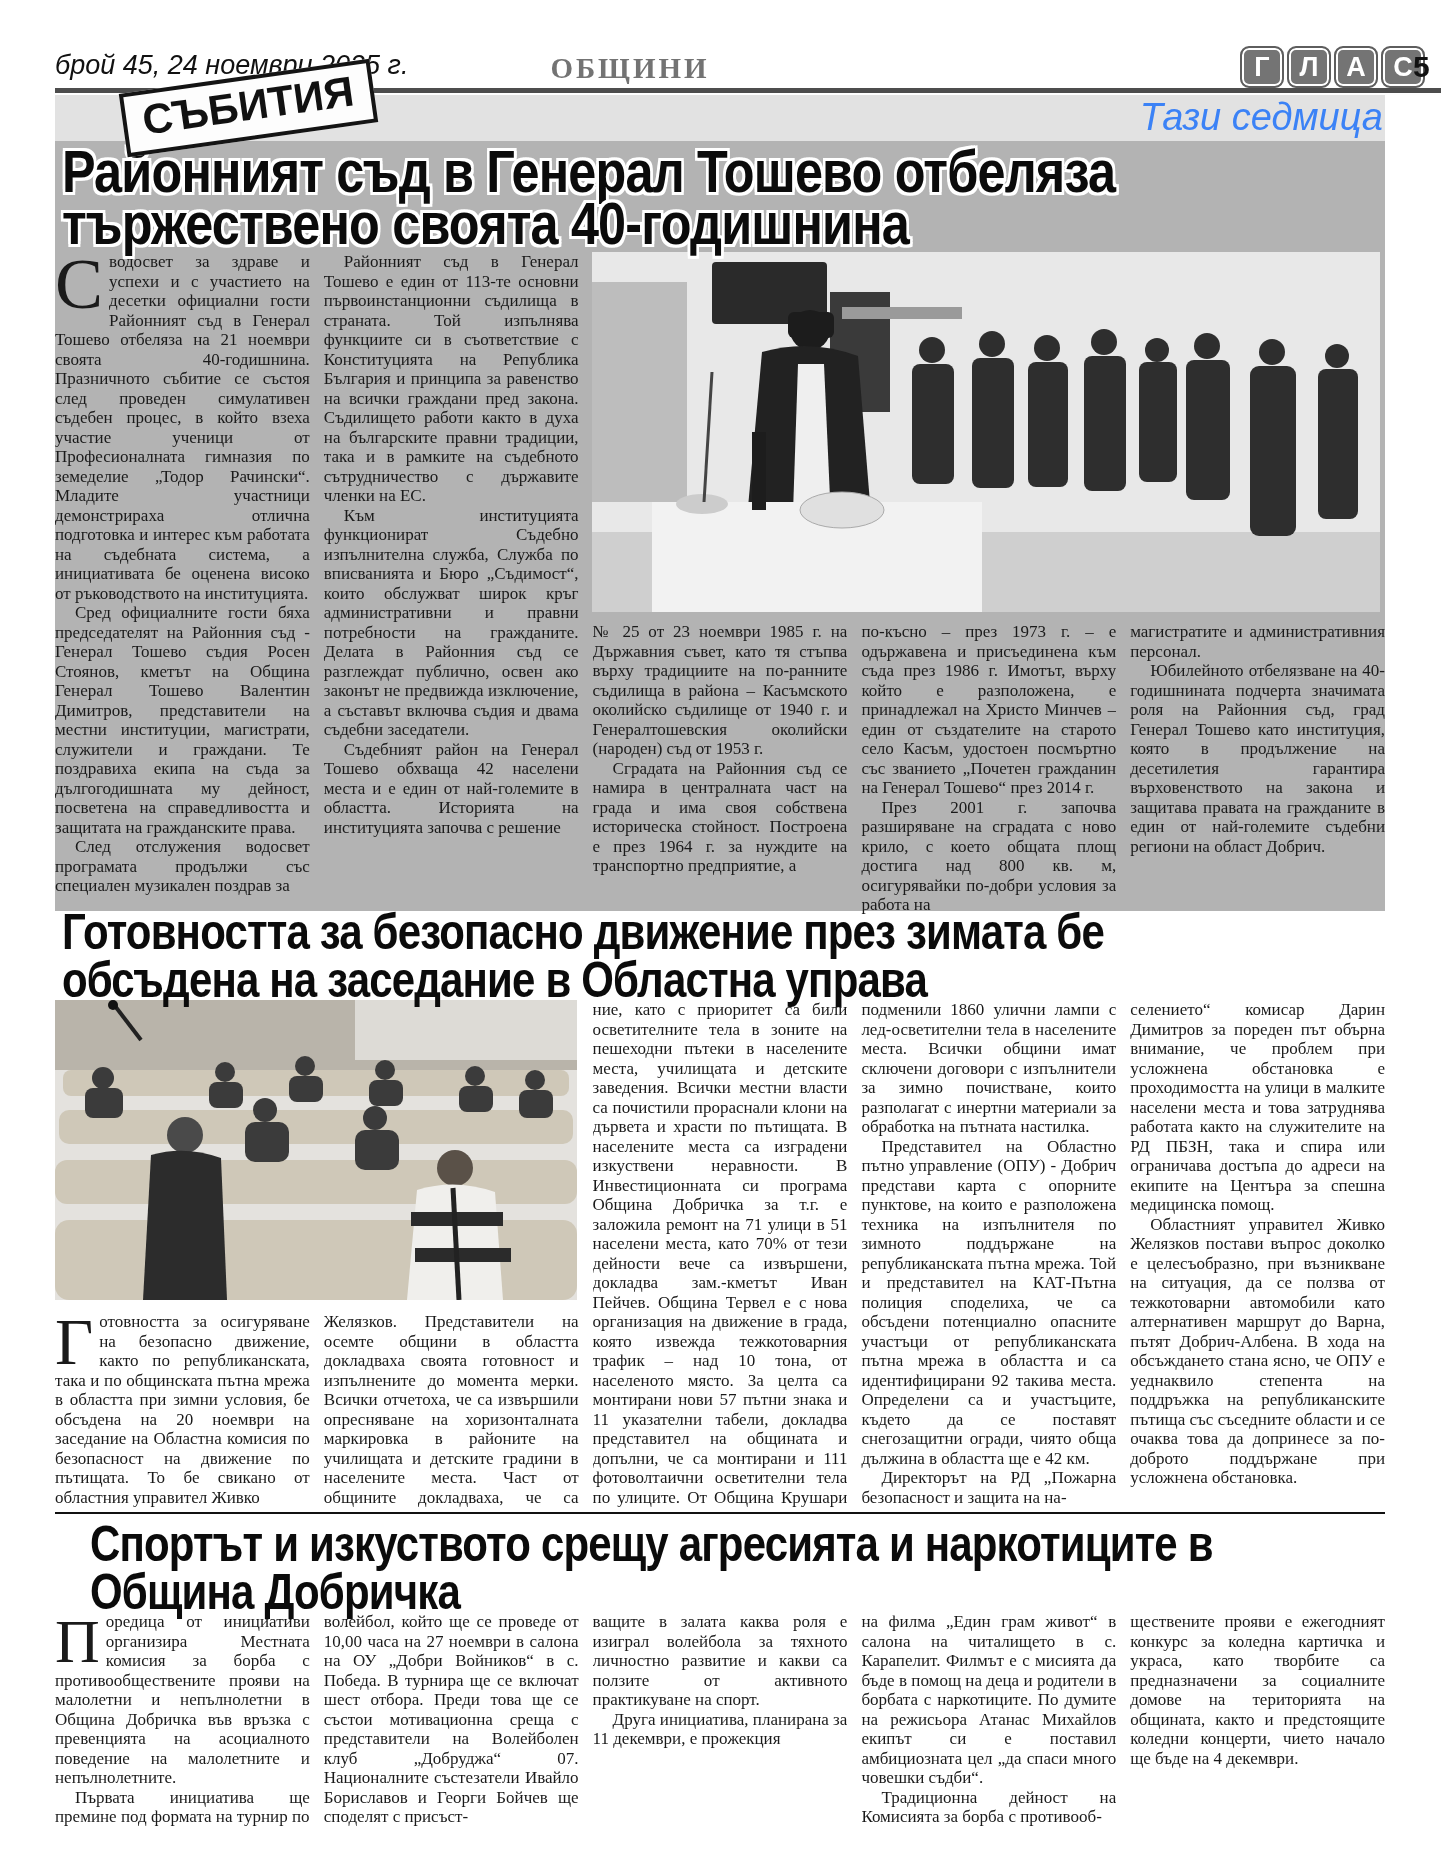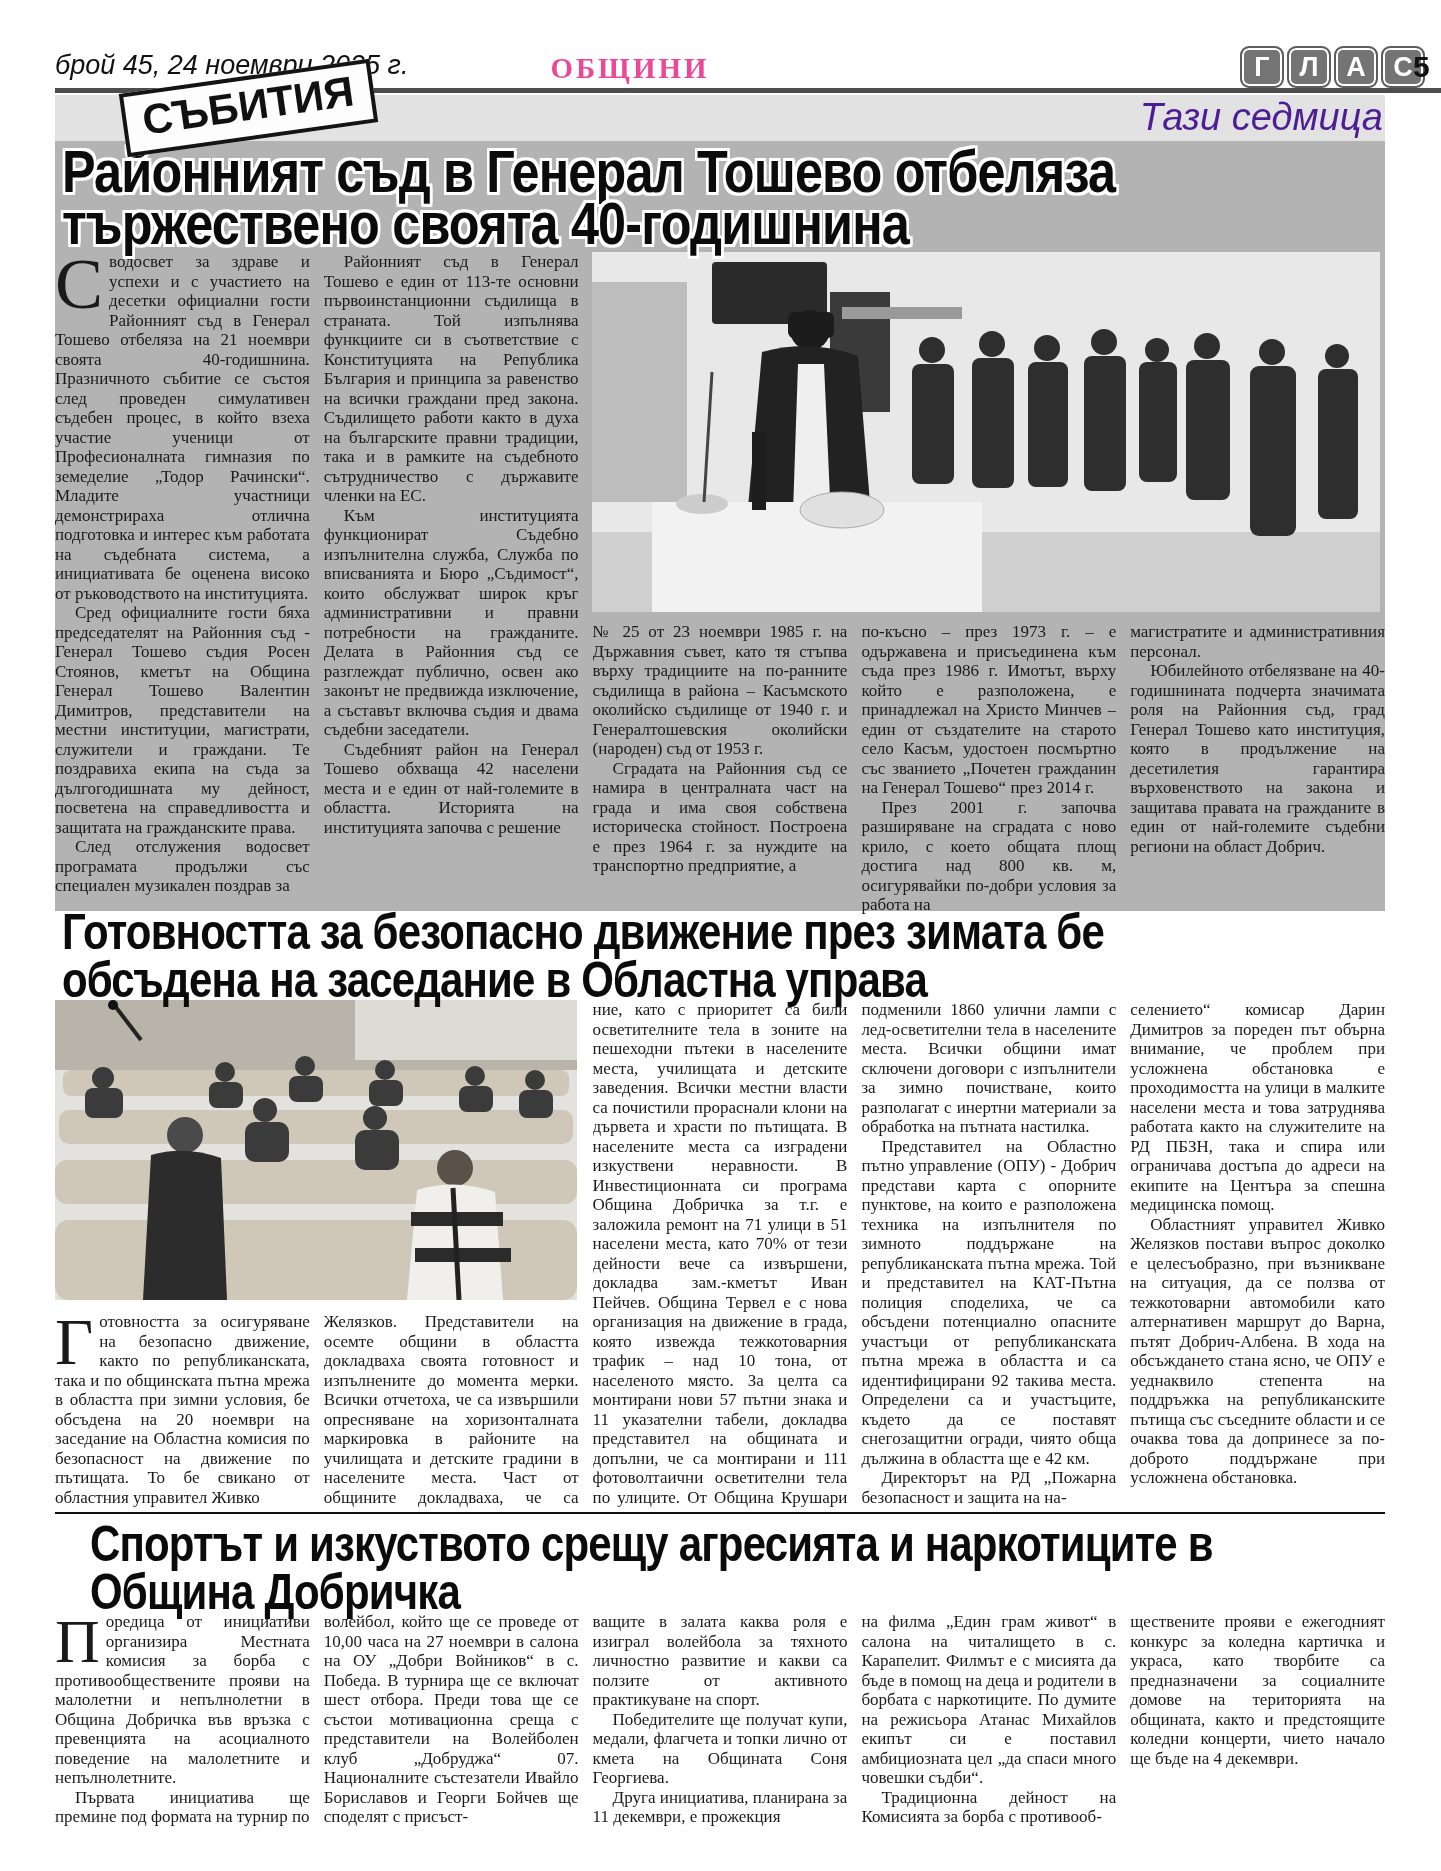--- a/index.html
+++ b/index.html
@@ -2,32 +2,32 @@
 <html><head>
 <meta charset="utf-8">
 <style>
   html,body{margin:0;padding:0;background:#888;}
   .page{position:relative;width:1441px;height:1871px;background:#ffffff;margin:0 auto;
         font-family:"Liberation Serif", serif;color:#1a1a1a;overflow:hidden;}
   
   .edition{position:absolute;left:55px;top:50px;font-family:"Liberation Sans",sans-serif;
            font-style:italic;font-size:27px;color:#111;}
   .section-title{position:absolute;left:630px;top:52px;transform:translateX(-50%);
-           font-family:"Liberation Serif",serif;font-weight:bold;font-size:29px;letter-spacing:3px;color:#ec4899;}
+           font-family:"Liberation Serif",serif;font-weight:bold;font-size:29px;letter-spacing:3px;color:#737373;}
   .masthead{position:absolute;left:1240px;top:46px;display:flex;gap:3px;}
   .m-box{width:40px;height:38px;background:#747474;border:2px solid #5e5e5e;border-radius:9px;
          color:#fff;font-family:"Liberation Sans",sans-serif;font-weight:bold;font-size:27px;
          display:flex;align-items:center;justify-content:center;box-shadow:inset 0 0 0 2px #fff;}
   .page-num{position:absolute;left:1413px;top:50px;font-family:"Liberation Sans",sans-serif;
             font-weight:bold;font-size:30px;color:#111;}
   .header-rule{position:absolute;left:55px;top:88px;width:1386px;height:5px;background:#4d4d4d;}
   
   .band-light{position:absolute;left:55px;top:95px;width:1330px;height:46px;background:#e2e2e2;}
   .week-label{position:absolute;right:58px;top:96px;font-family:"Liberation Sans",sans-serif;
-              font-style:italic;font-size:38px;color:#4c1d95;}
+              font-style:italic;font-size:38px;color:#3b82f6;}
   .a1-bg{position:absolute;left:55px;top:141px;width:1330px;height:770px;background:#b3b3b3;}
   .stamp{position:absolute;left:122px;top:76px;transform:rotate(-8deg);background:#fdfdfd;
          border:4px solid #141414;padding:2px 16px 6px 16px;z-index:5;
          font-family:"Liberation Sans",sans-serif;font-weight:bold;font-size:42px;color:#111;}
   
   .hl{position:absolute;left:62px;z-index:2;font-family:"Liberation Sans",sans-serif;font-weight:700;color:#0b0b0b;}
   .hl .ln{display:inline-block;transform:scaleX(0.84);transform-origin:0 50%;white-space:nowrap;letter-spacing:-1px;}
   .hl1{top:146px;font-size:60px;line-height:52px;}
   .hl1 .ln{text-shadow:-3px -3px 0 #fff,3px -3px 0 #fff,-3px 3px 0 #fff,3px 3px 0 #fff,
            -3px 0 0 #fff,3px 0 0 #fff,0 -3px 0 #fff,0 3px 0 #fff;}
@@ -223,21 +223,20 @@
   <div class="body-cols a3-body">
     <div class="col">
       <p class="para flush"><span class="dropcap dc3">П</span><span>оредица от инициативи организира Местната комисия за борба с противообществените прояви на малолетни и непълнолетни в Община Добричка във връзка с превенцията на асоциалното поведение на малолетните и непълнолетните.</span></p>
       <p class="para">Първата инициатива ще премине под формата на турнир по</p>
     </div>
     <div class="col">
       <p class="para flush">волейбол, който ще се проведе от 10,00 часа на 27 ноември в салона на ОУ „Добри Войников“ в с. Победа. В турнира ще се включат шест отбора. Преди това ще се състои мотивационна среща с представители на Волейболен клуб „Добруджа“ 07. Националните състезатели Ивайло Бориславов и Георги Бойчев ще споделят с присъст-</p>
     </div>
     <div class="col">
       <p class="para flush">ващите в залата каква роля е изиграл волейбола за тяхното личностно развитие и какви са ползите от активното практикуване на спорт.</p>
-      <p class="para">Победителите ще получат купи, медали, флагчета и топки лично от кмета на Общината Соня Георгиева.</p>
       <p class="para">Друга инициатива, планирана за 11 декември, е прожекция</p>
     </div>
     <div class="col">
       <p class="para flush">на филма „Един грам живот“ в салона на читалището в с. Карапелит. Филмът е с мисията да бъде в помощ на деца и родители в борбата с наркотиците. По думите на режисьора Атанас Михайлов екипът си е поставил амбициозната цел „да спаси много човешки съдби“.</p>
       <p class="para">Традиционна дейност на Комисията за борба с противооб-</p>
     </div>
     <div class="col">
       <p class="para flush">ществените прояви е ежегодният конкурс за коледна картичка и украса, като творбите са предназначени за социалните домове на територията на общината, както и предстоящите коледни концерти, чието начало ще бъде на 4 декември.</p>
     </div>
   </div>

